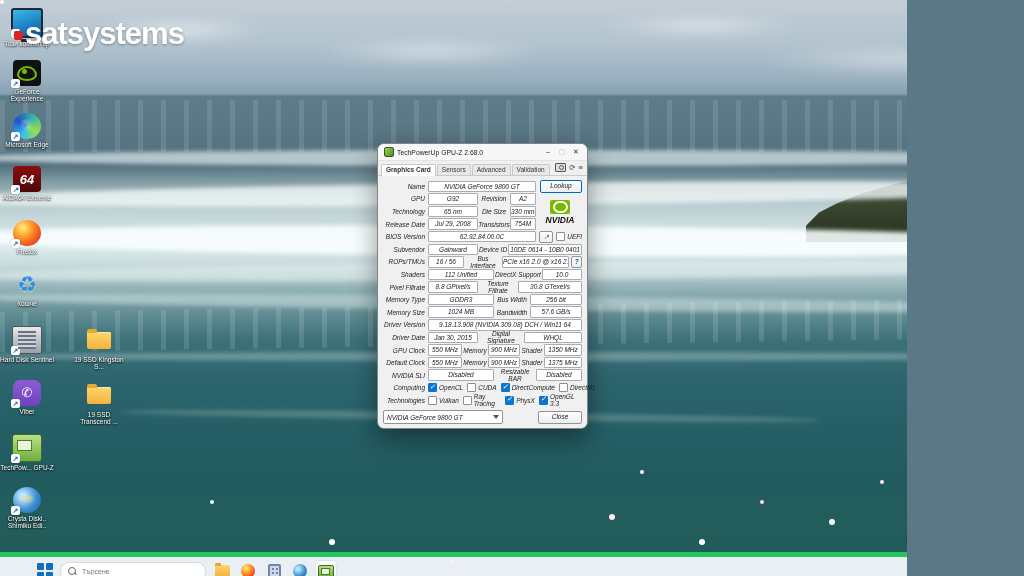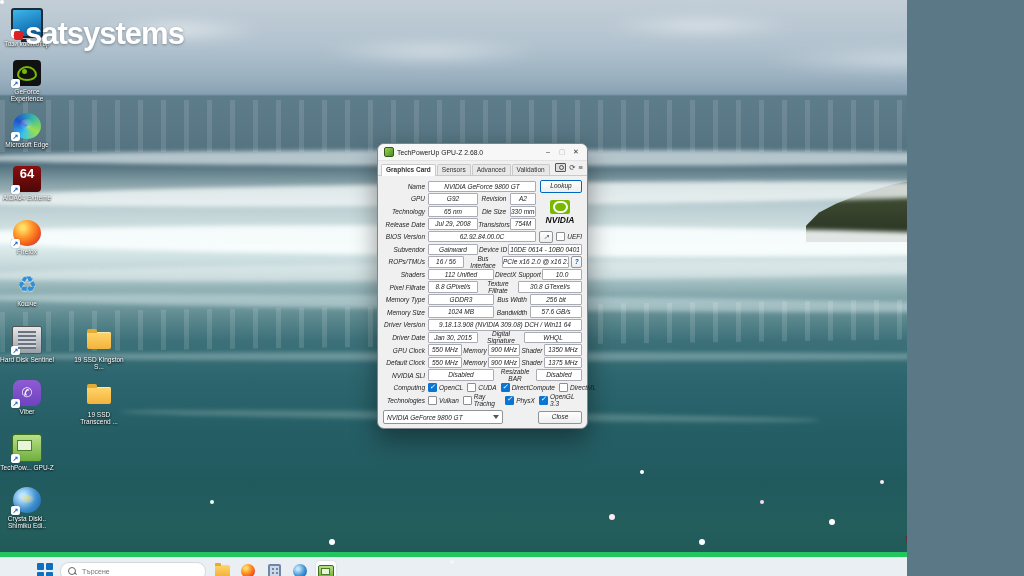--- a/index.html
+++ b/index.html
@@ -54,22 +54,22 @@
     box-shadow:0 0 1px rgba(0,0,0,.5);}
   .ig-pc{background:linear-gradient(160deg,#3fb6e8,#1a7fc0 60%,#0f5e93);border:2px solid #1b2b38;border-radius:3px;}
   .ig-pc:after{content:"";position:absolute;left:8px;bottom:-6px;width:8px;height:3px;background:#223;}
   .ig-nv{background:#111;display:flex;align-items:center;justify-content:center;}
   .eye{width:16px;height:11px;border-radius:50% 50% 50% 50%/60% 60% 40% 40%;
     border:2.5px solid #76b900;position:relative;}
   .eye:after{content:"";position:absolute;left:3px;top:1px;width:5px;height:5px;border-radius:50%;background:#76b900;}
   .ig-edge{border-radius:50%;background:conic-gradient(from 210deg,#35c1f1,#2052cc,#33b3ab,#9adf4e,#35c1f1);}
   .ig-edge:after{content:"";position:absolute;left:7px;top:6px;width:14px;height:11px;border-radius:50%;
     background:radial-gradient(circle at 40% 40%, #fff5, transparent 70%);}
-  .ig-aida{background:linear-gradient(180deg,#8a0f0f,#4d0707);display:flex;justify-content:center;
-    color:#fff;font-weight:bold;font-size:13px;}
+  .ig-aida{background:linear-gradient(180deg,#8a0f0f,#4d0707);display:flex;align-items:center;justify-content:center;
+    color:#fff;font-weight:bold;font-size:13px;font-style:italic;}
   .ig-ff{border-radius:50%;background:radial-gradient(circle at 35% 30%,#ffe066 8%,#ff9c2e 35%,#f25c19 65%,#b5266f 95%);}
   .ig-bin{background:transparent;color:#2f8fd8;font-size:22px;line-height:26px;text-shadow:0 1px 1px #fff8;}
   .ig-hdd{background:linear-gradient(180deg,#e8e8e8,#9aa0a8);border:1px solid #555;border-radius:2px;}
   .ig-hdd:after{content:"";position:absolute;inset:4px 5px;background:
     repeating-linear-gradient(180deg,#6b7280 0 2px,#cfd4da 2px 4px);}
   .ig-viber{background:linear-gradient(180deg,#8e5bd4,#6f42c1);border-radius:7px;color:#fff;
     font-size:13px;line-height:26px;}
   .ig-gpuz{background:linear-gradient(180deg,#b9e08a,#6fae3e);border:1px solid #3c6e1e;border-radius:3px;}
   .ig-gpuz:after{content:"";position:absolute;left:4px;top:5px;width:13px;height:9px;background:#e9f5d8;border:1px solid #4c7e2a;}
   .ig-cdi{border-radius:50%;background:radial-gradient(circle at 35% 35%,#bfe6ff 10%,#3e8fd0 55%,#1b5fa0 95%);}

